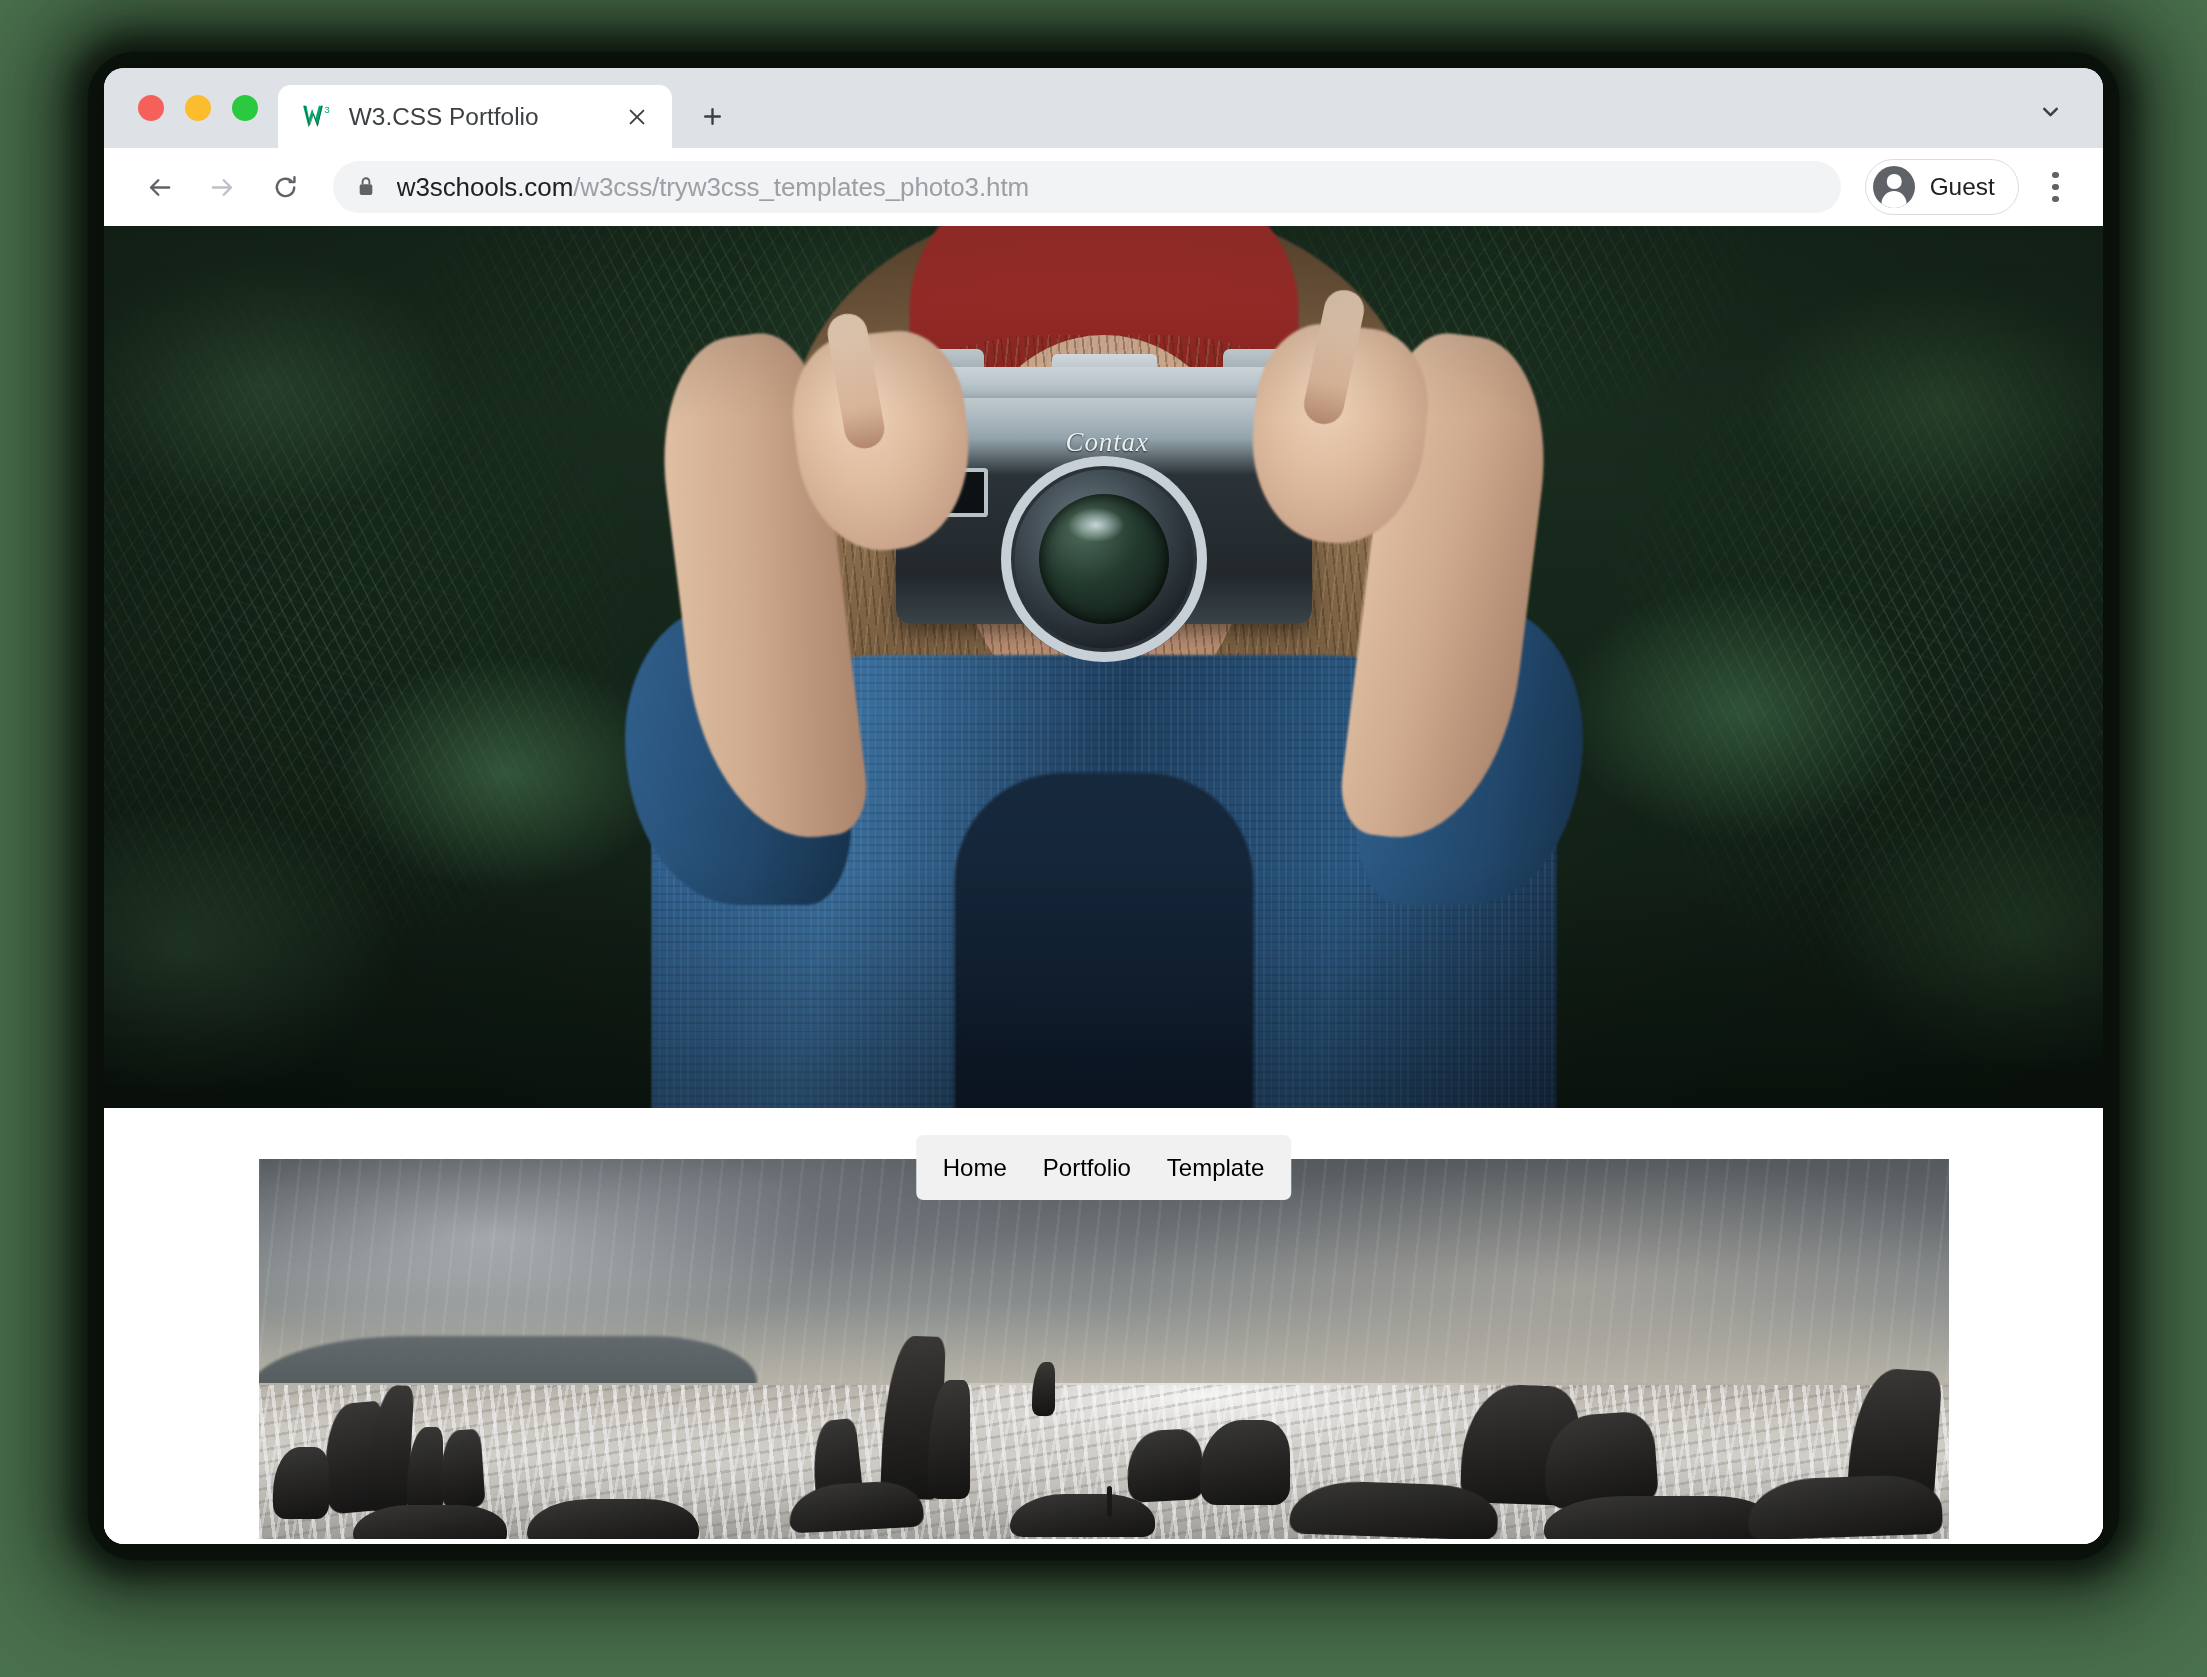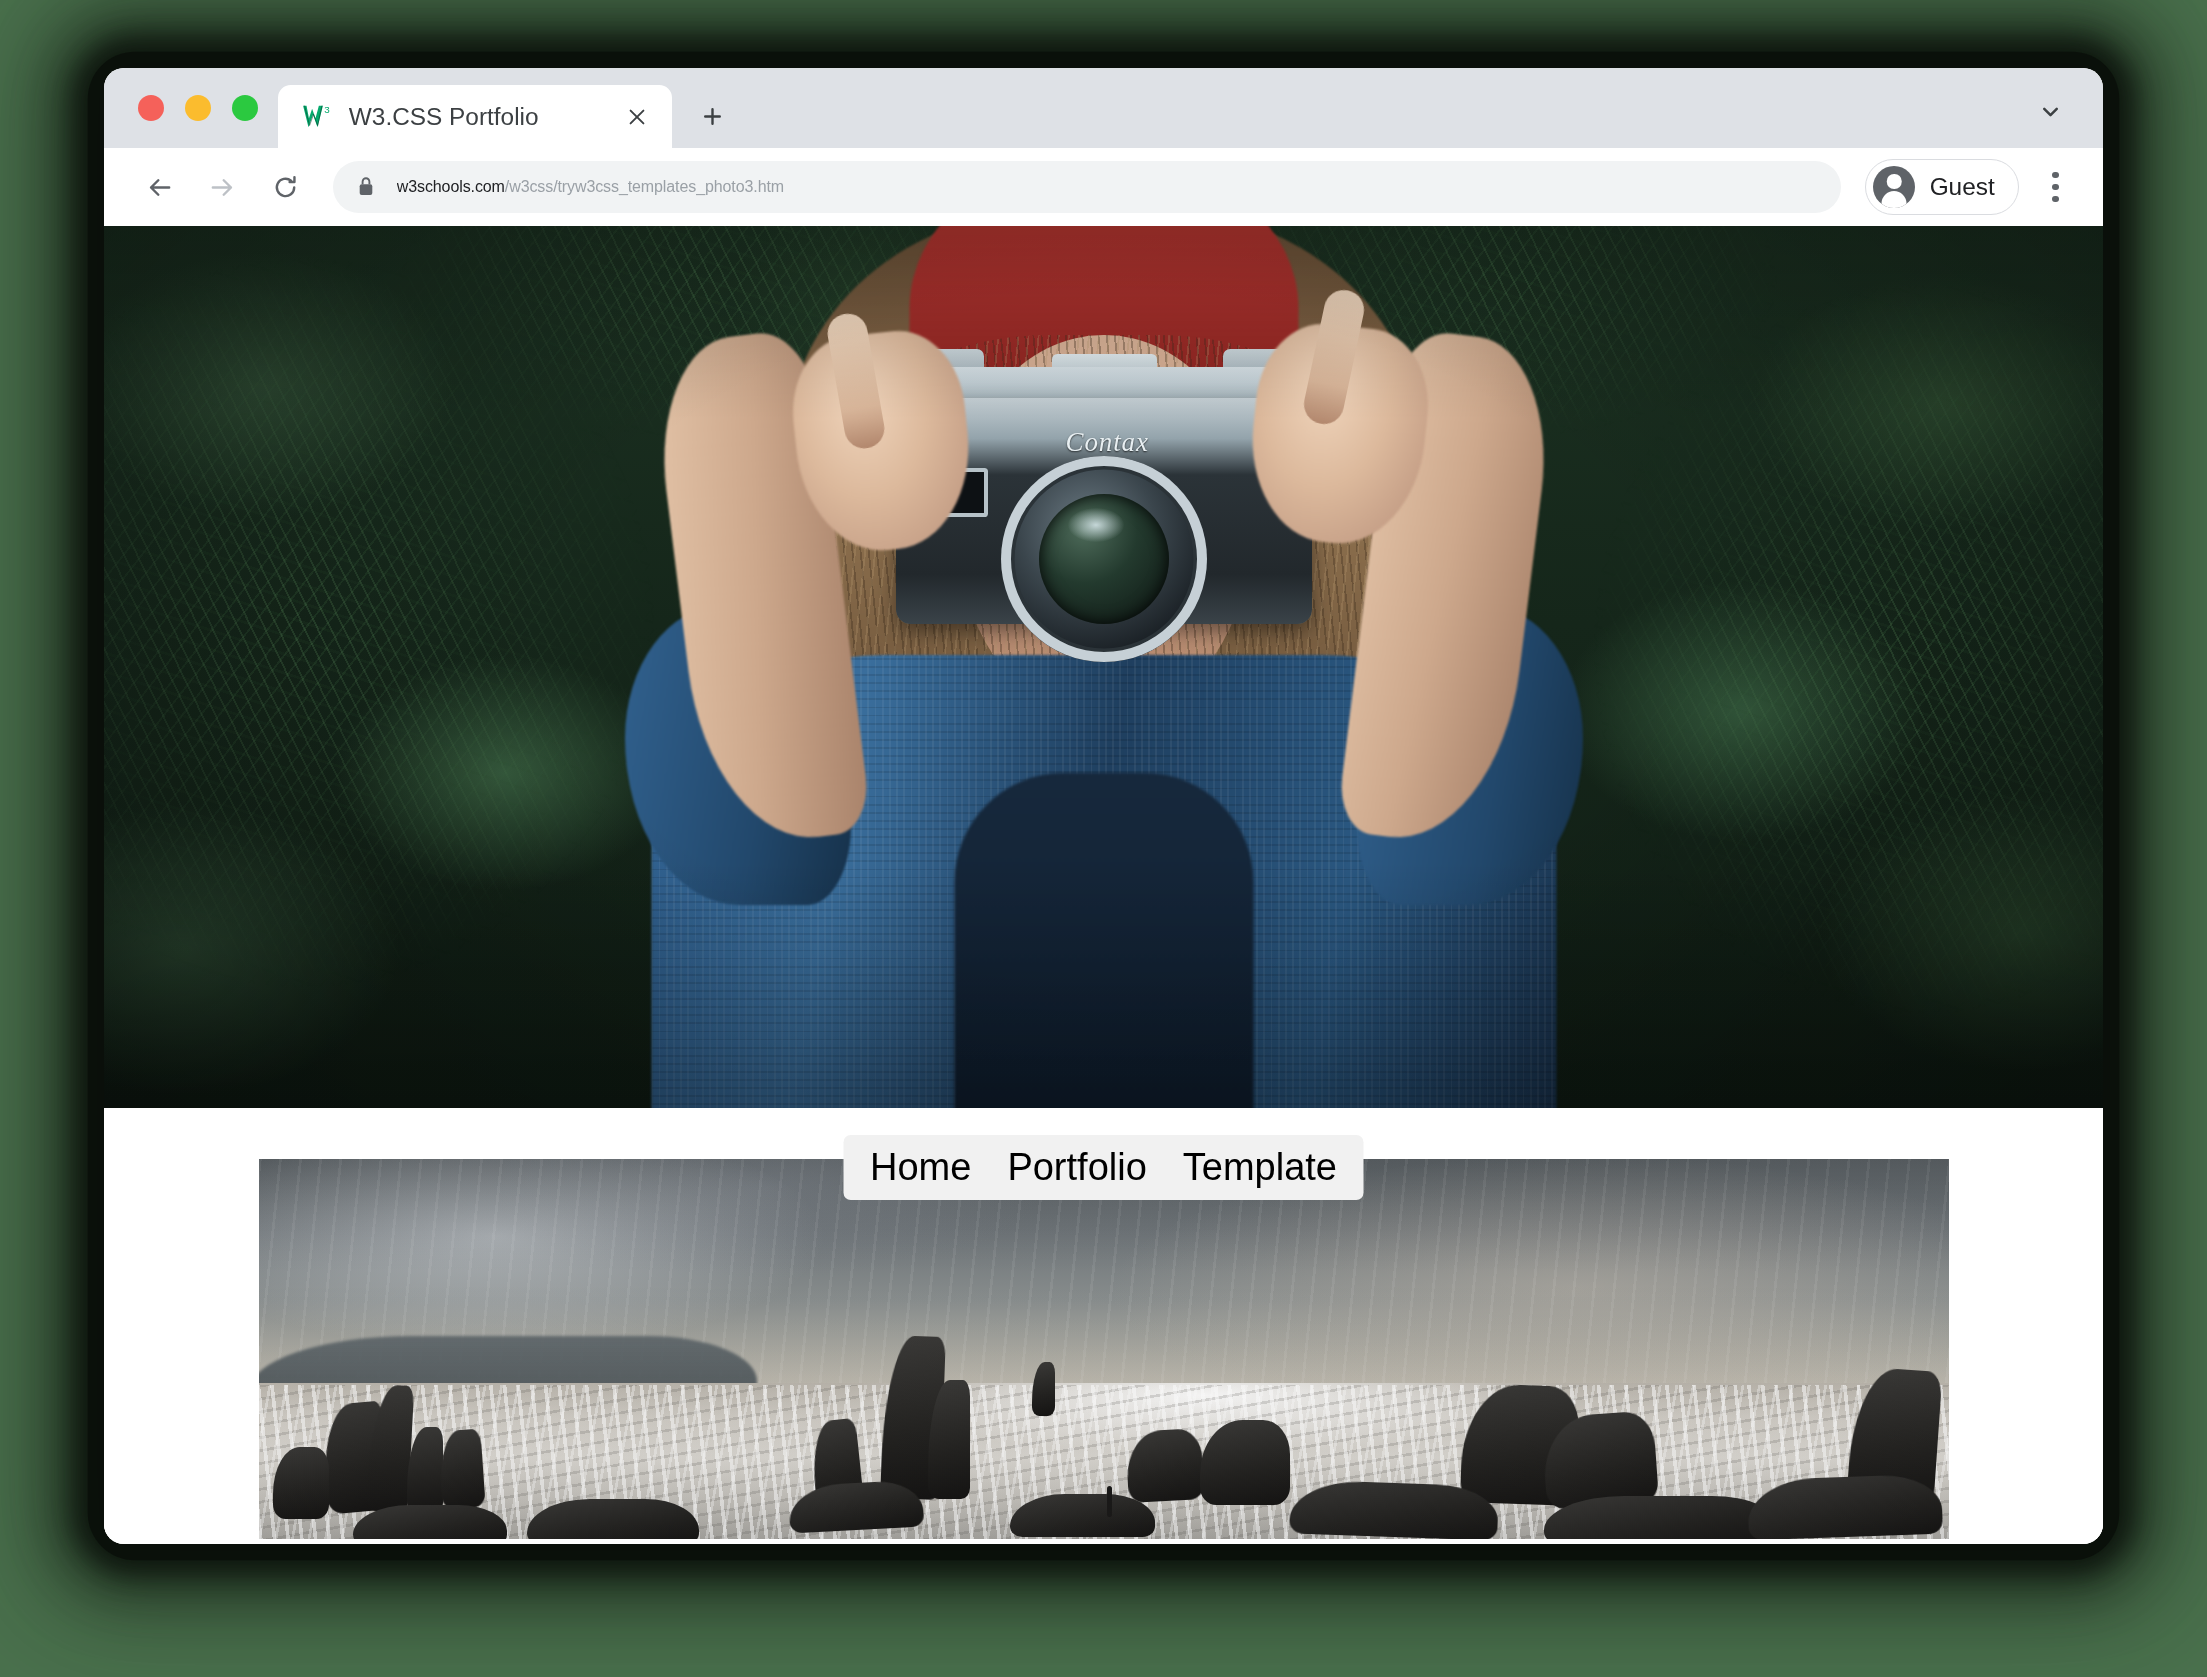--- a/index.html
+++ b/index.html
@@ -118,21 +118,21 @@
     background: #f1f3f4;
     border-radius: 27px;
     display: flex;
     align-items: center;
     padding: 0 23.5px;
     gap: 20px;
     margin: 0 16.3px 0 12.7px;
   }
   #lock-icon { width: 20px; height: 23.5px; flex: none; position: relative; }
   #omnibox-url {
-    font-size: 16px;
+    font-size: 26px;
     color: #9aa0a6;
     white-space: nowrap;
     overflow: hidden;
     letter-spacing: -0.1px;
   }
   #omnibox-url .url-host { color: #202124; }
   #profile-chip {
     height: 56px;
     flex: none;
     border: 0.9px solid #dadce0;
@@ -469,21 +469,21 @@
     transform: translateX(-50%);
     top: 909px;
     background: #f1f1f1;
     border-radius: 7.2px;
     display: flex;
     align-items: center;
     height: 65px;
     z-index: 5;
   }
   .nav-link {
-    font-size: 38px;
+    font-size: 24px;
     color: #000000;
     padding: 0 18px;
     line-height: 65px;
     white-space: nowrap;
   }
   #site-nav .nav-link:first-child { padding-left: 27px; }
   #site-nav .nav-link:last-child { padding-right: 27px; }
 
   
   #gallery {

